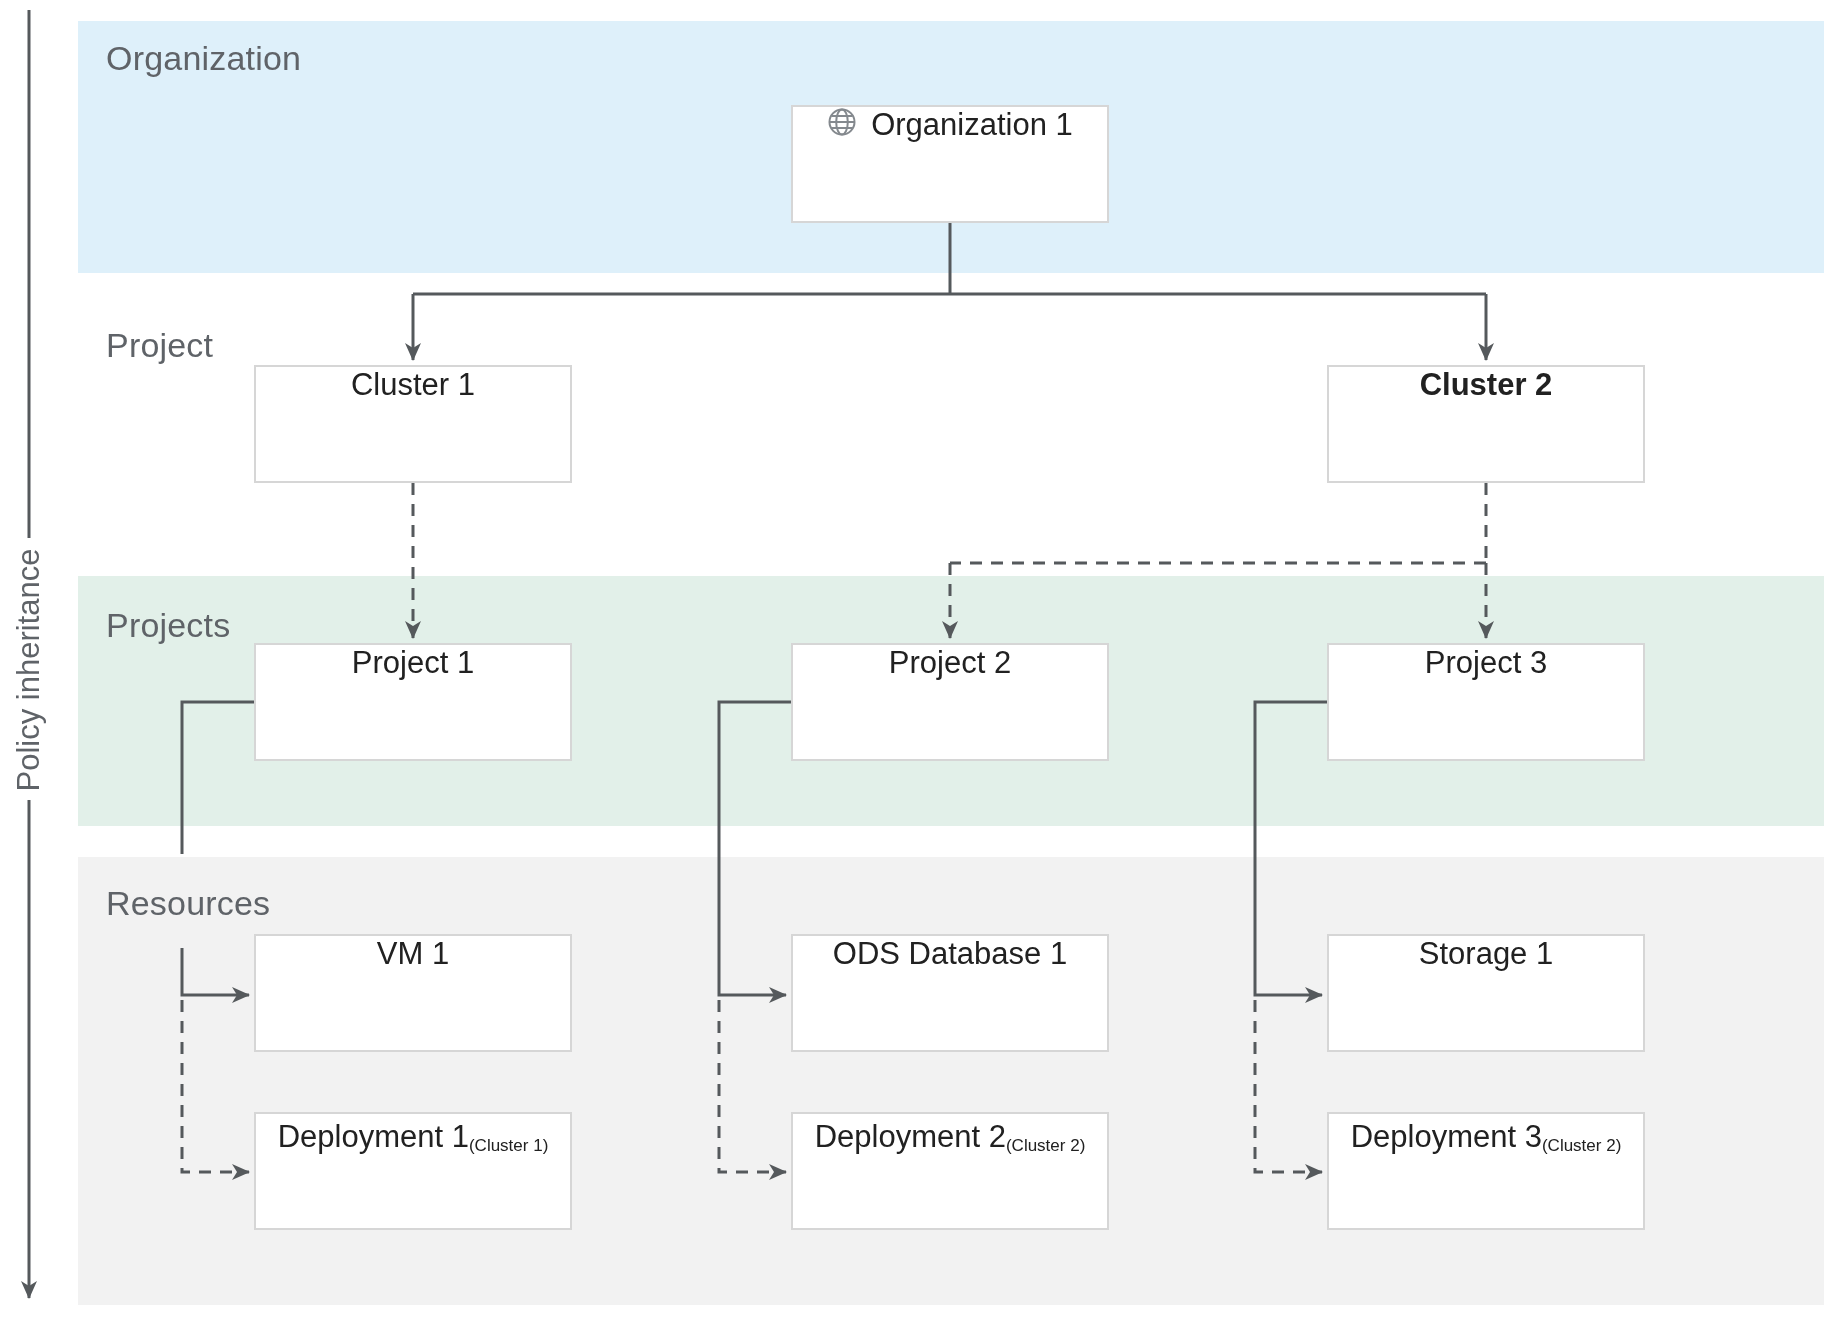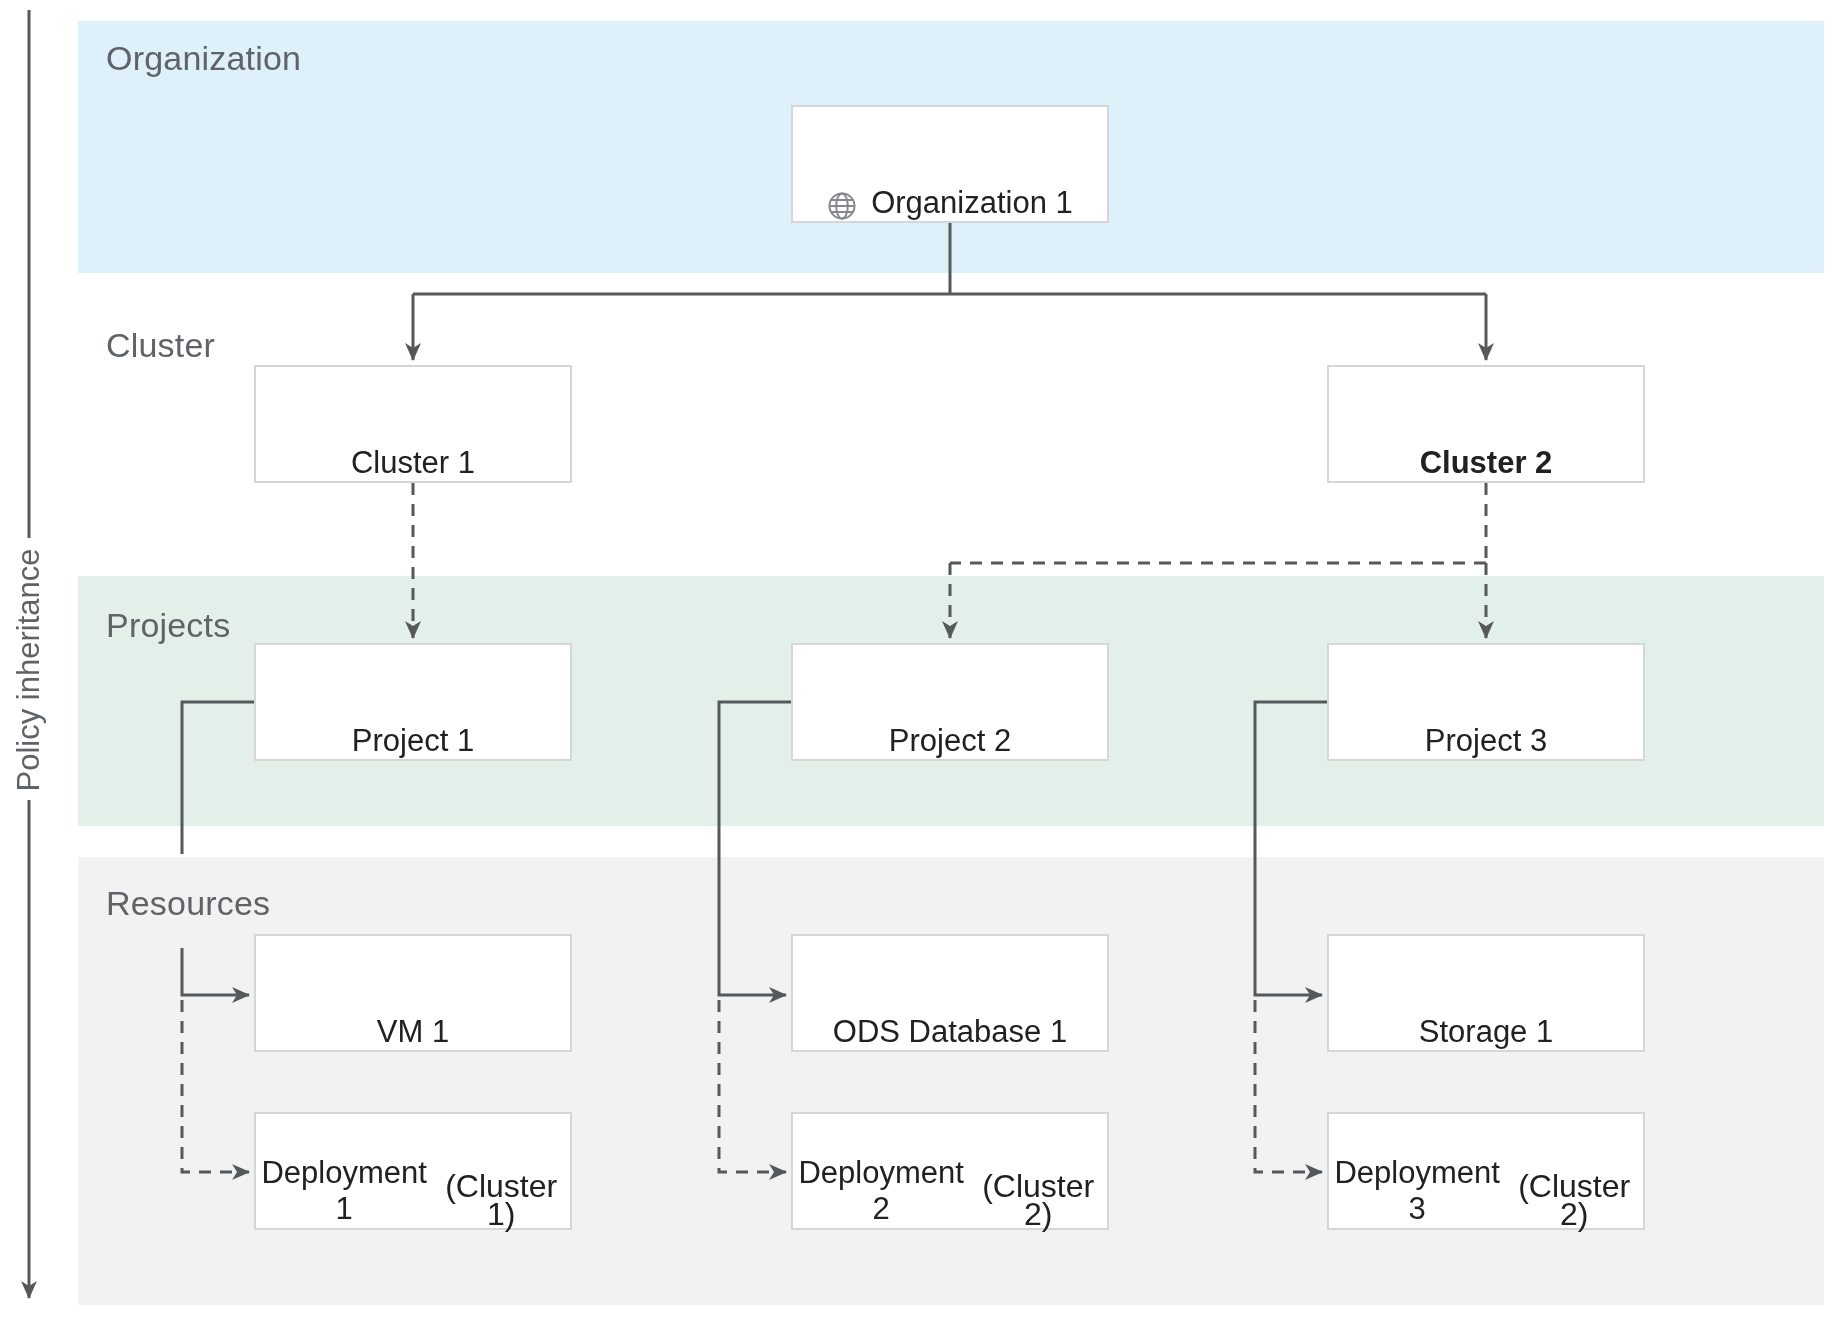--- a/index.html
+++ b/index.html
@@ -18,26 +18,26 @@
   .label-organization{top:38px;}
   .label-clusters{top:325px;}
   .label-projects{top:605px;}
   .label-resources{top:883px;}
 
   svg.wires{position:absolute;left:0;top:0;width:1842px;height:1326px;pointer-events:none;}
 
   .node{
     position:absolute;width:318px;height:118px;background:var(--color-box-bg,#ffffff);
     border:2px solid var(--color-box-border,#d6d6d6);box-sizing:border-box;
-    display:flex;align-items:flex-end;justify-content:center;
+    display:flex;align-items:flex-start;justify-content:center;
     color:var(--color-box-text,#212121);font-size:31px;line-height:36px;text-align:center;
   }
   .node .icon{display:flex;align-items:center;margin-right:14px;}
   .node .stack{display:flex;flex-direction:row;align-items:center;}
-  .node .sublabel{font-size:32px;line-height:28px;margin-top:18px;}
+  .node .sublabel{font-size:17px;line-height:28px;margin-top:18px;}
 
   .n-org1{left:791px;top:105px;}
   .n-cluster1{left:254px;top:365px;}
   .n-cluster2{left:1327px;top:365px;font-weight:bold;}
   .n-project1{left:254px;top:643px;}
   .n-project2{left:791px;top:643px;}
   .n-project3{left:1327px;top:643px;}
   .n-vm1{left:254px;top:934px;}
   .n-ods1{left:791px;top:934px;}
   .n-storage1{left:1327px;top:934px;}
@@ -55,21 +55,21 @@
 </head>
 <body>
 
 <div class="canvas">
 
   <div class="band band-organization"></div>
   <div class="band band-projects"></div>
   <div class="band band-resources"></div>
 
   <div class="band-label label-organization">Organization</div>
-  <div class="band-label label-clusters">Cluster</div>
+  <div class="band-label label-clusters">Project</div>
   <div class="band-label label-projects">Projects</div>
   <div class="band-label label-resources">Resources</div>
 
   <svg class="wires" viewBox="0 0 1842 1326">
     <defs>
       <marker id="arrow" markerUnits="userSpaceOnUse" markerWidth="22" markerHeight="20" refX="17" refY="8" orient="auto">
         <path d="M0,0 L18,8 L0,16 L5,8 Z" fill="#55595c"></path>
       </marker>
     </defs>
     <g stroke="#55595c" stroke-width="3" fill="none">

